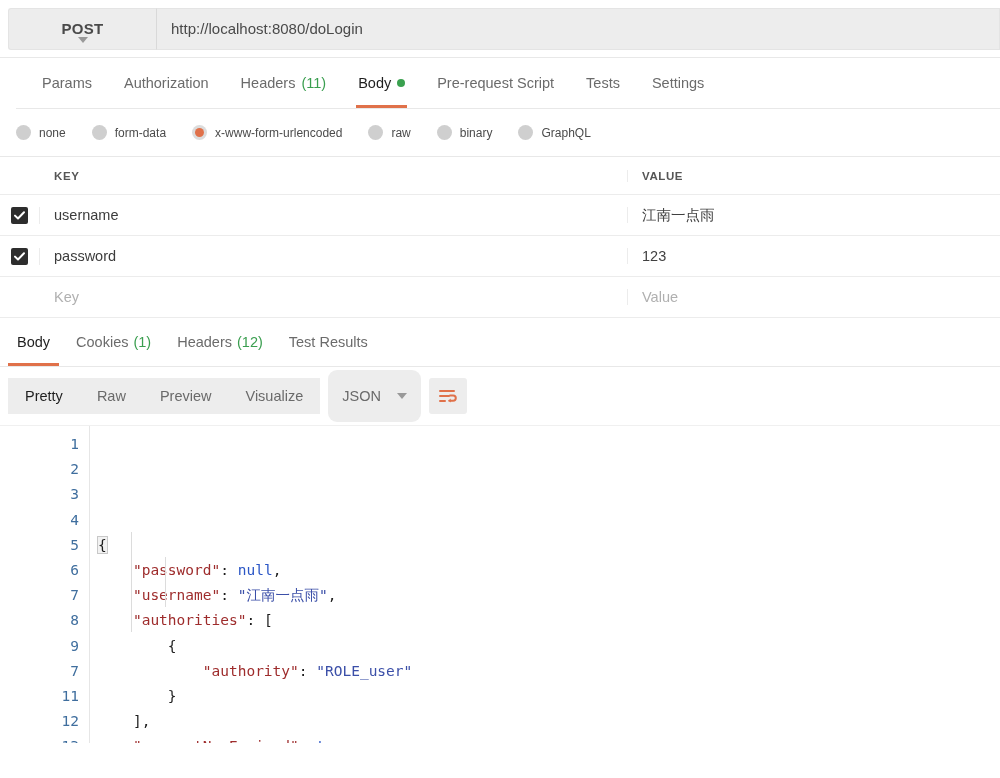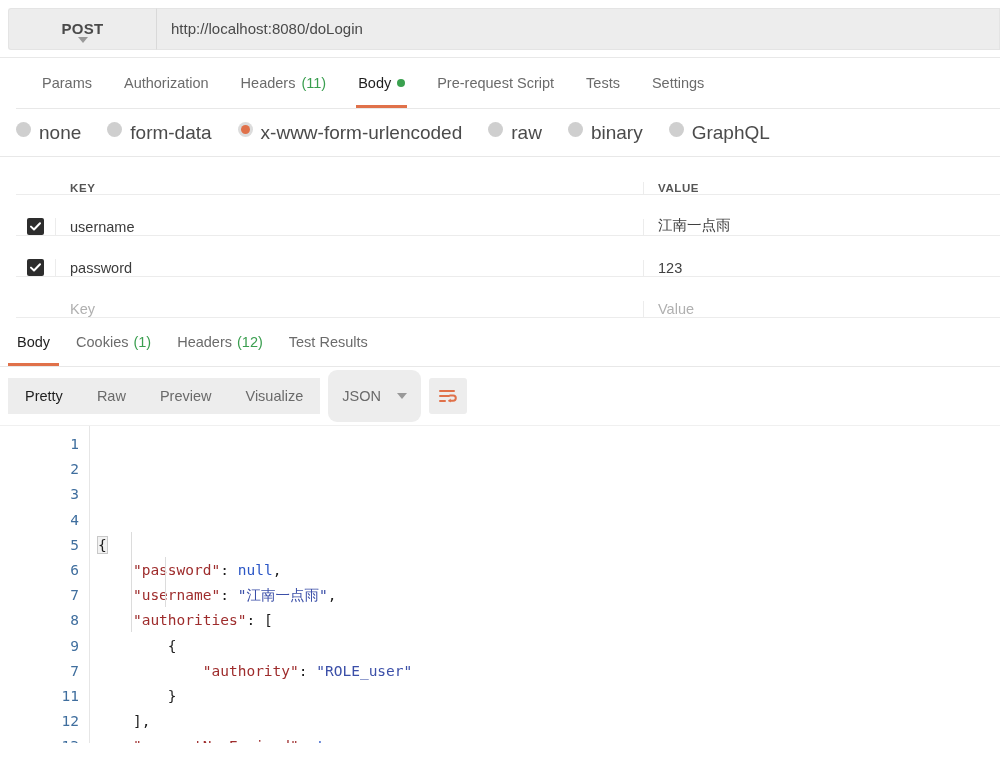--- a/index.html
+++ b/index.html
@@ -102,23 +102,23 @@
     height: 48px;
     display: flex;
     align-items: center;
     padding-left: 16px;
     gap: 26px;
     border-bottom: 1px solid #e8e8e8;
     background: #fff;
   }
   .radio-opt {
     display: flex;
-    align-items: flex-start;
+    align-items: center;
     gap: 8px;
-    font-size: 19px;
+    font-size: 12px;
     color: #4b4b4b;
     cursor: pointer;
   }
   .radio-mark {
     width: 15px; height: 15px;
     border-radius: 50%;
     background: #cfcfcf;
     display: flex;
     align-items: center;
     justify-content: center;
@@ -131,22 +131,21 @@
     border-radius: 50%;
     background: #e0714a;
   }
 
   
   #kv-table { background: #fff; }
   .kv-row {
     display: flex;
     height: 41px;
     border-bottom: 1px solid #ececec;
-    align-items: flex-end;
-    margin-left: 16px;
+    align-items: center;
   }
   .kv-row.head { height: 38px; }
   .kv-check {
     width: 40px;
     display: flex;
     align-items: center;
     justify-content: center;
     border-right: 1px solid #ececec;
     flex: none;
   }

